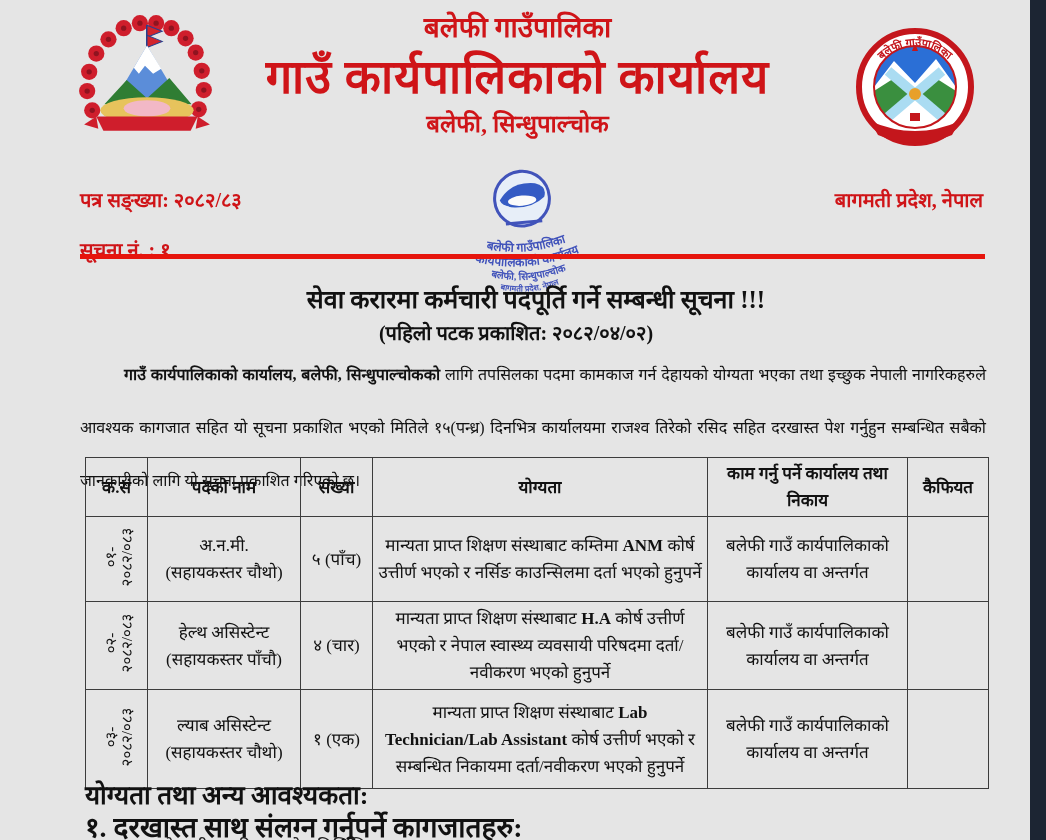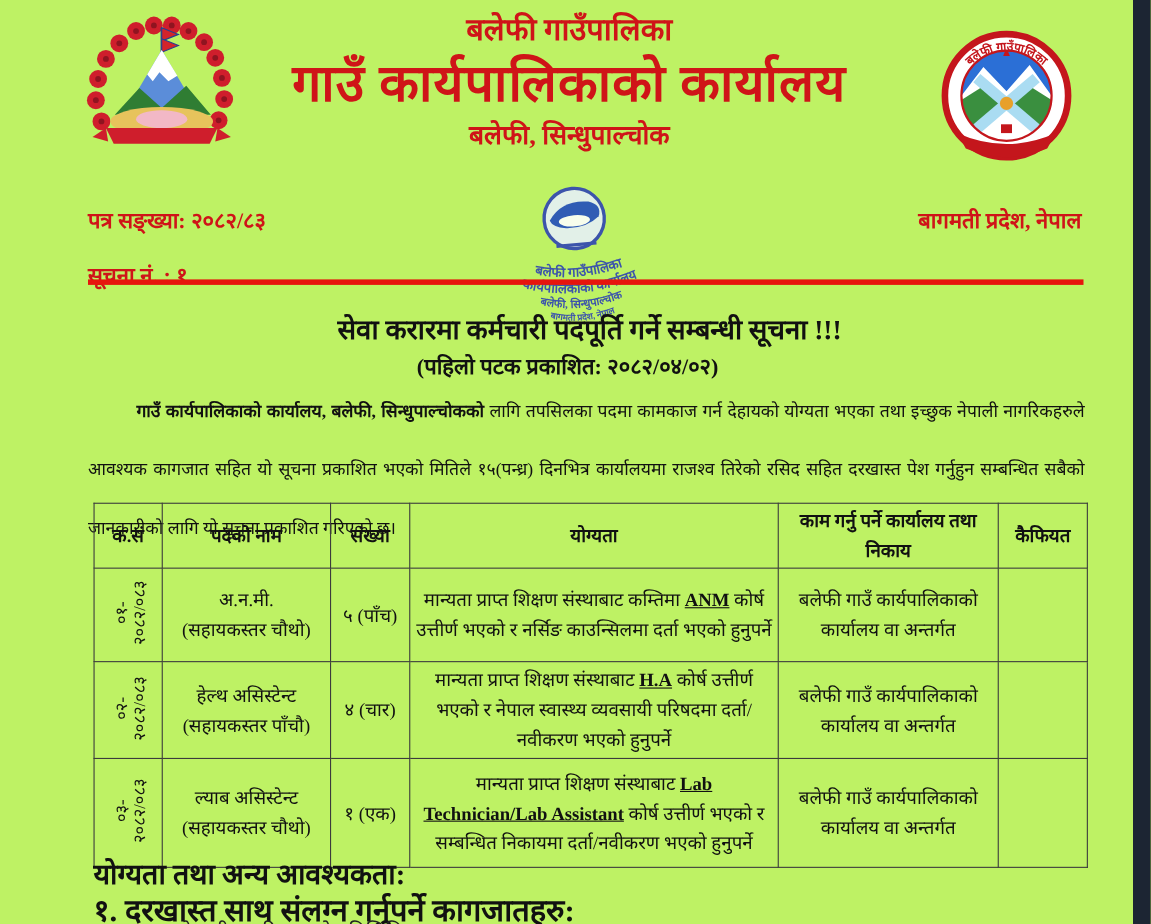--- a/index.html
+++ b/index.html
@@ -1,18 +1,18 @@
 <!DOCTYPE html>
 <html><head>
 <meta charset="utf-8">
 <style>
   * { margin:0; padding:0; box-sizing:border-box; }
   html,body { background:#0e1520; }
   .page {
-    position:relative; width:1046px; height:840px; background:#bef264;
+    position:relative; width:1046px; height:840px; background:#e5e5e5;
     overflow:hidden; font-family:"Liberation Serif","DejaVu Serif",serif; color:#111;
   }
   .edge-strip { position:absolute; right:0; top:0; width:16px; height:840px; background:#1c2533; }
 
   
   .logo-left  { position:absolute; left:76px;  top:12px; width:142px; height:144px; }
   .logo-right { position:absolute; left:850px; top:20px; width:130px; height:132px; }
   .head-titles { position:absolute; left:195px; top:10px; width:645px; text-align:center; color:#cf1418; }
   .ht1 { font-size:28px; font-weight:bold; line-height:36px; }
   .ht2 { font-size:47px; font-weight:bold; line-height:62px; letter-spacing:1px; }
@@ -38,21 +38,21 @@
   
   table.main { position:absolute; left:85px; top:457px; width:903px; border-collapse:collapse; table-layout:fixed;border-radius:25px; }
   table.main th, table.main td {
     border:1px solid #3c3c3c; font-size:17px; line-height:1.6;
     text-align:center; vertical-align:middle; padding:2px 4px; font-weight:normal;
   }
   table.main th { font-weight:bold; }
   tr.hrow  { height:52px; }
   tr.r1 { height:85px; } tr.r2 { height:88px; } tr.r3 { height:99px; }
   .rot { display:inline-block; transform:rotate(-90deg); white-space:nowrap; font-size:15px; line-height:16px; text-align:center; }
-  .en { font-weight:bold; font-family:"Liberation Serif",serif;text-decoration:underline; }
+  .en { font-weight:bold; font-family:"Liberation Serif",serif; }
 
   .foot-h  { position:absolute; left:85px; top:776px; font-size:26px; font-weight:bold; }
   .foot-i1 { position:absolute; left:85px; top:807px; font-size:28px; font-weight:bold; }
   .foot-i1a{ position:absolute; left:132px; top:834px; font-size:19px; color:#222; }
 
   .stamp text, .logo-arc text { font-family:"Liberation Serif",serif; }
 </style>
 </head>
 <body>
 

